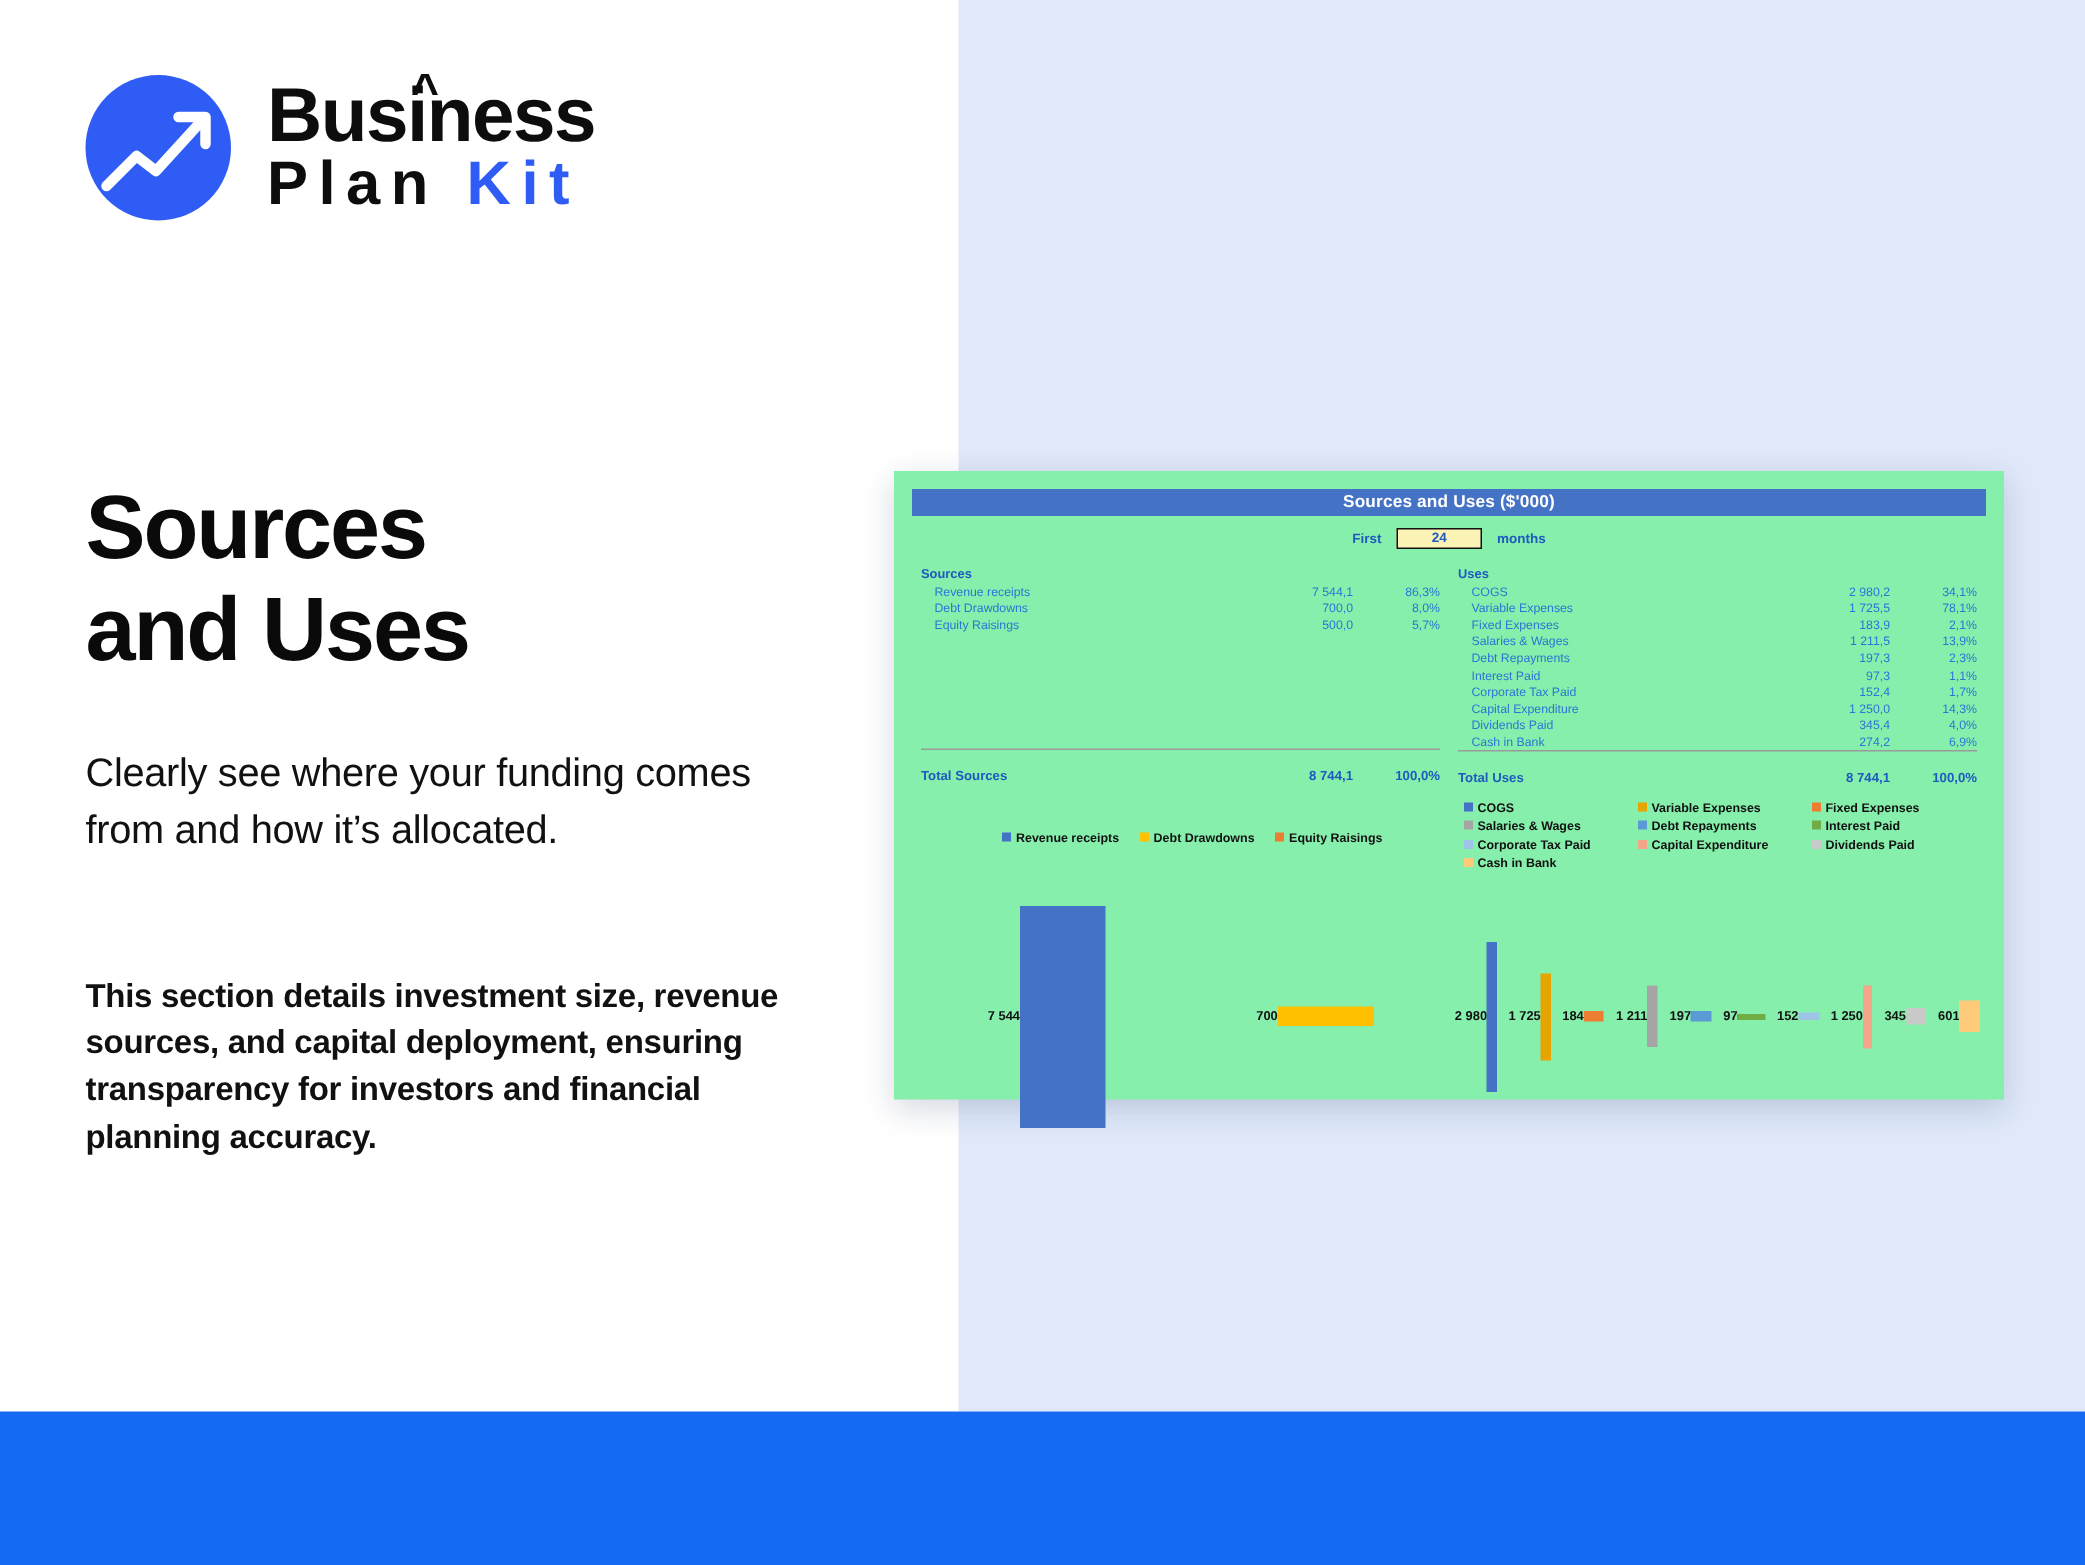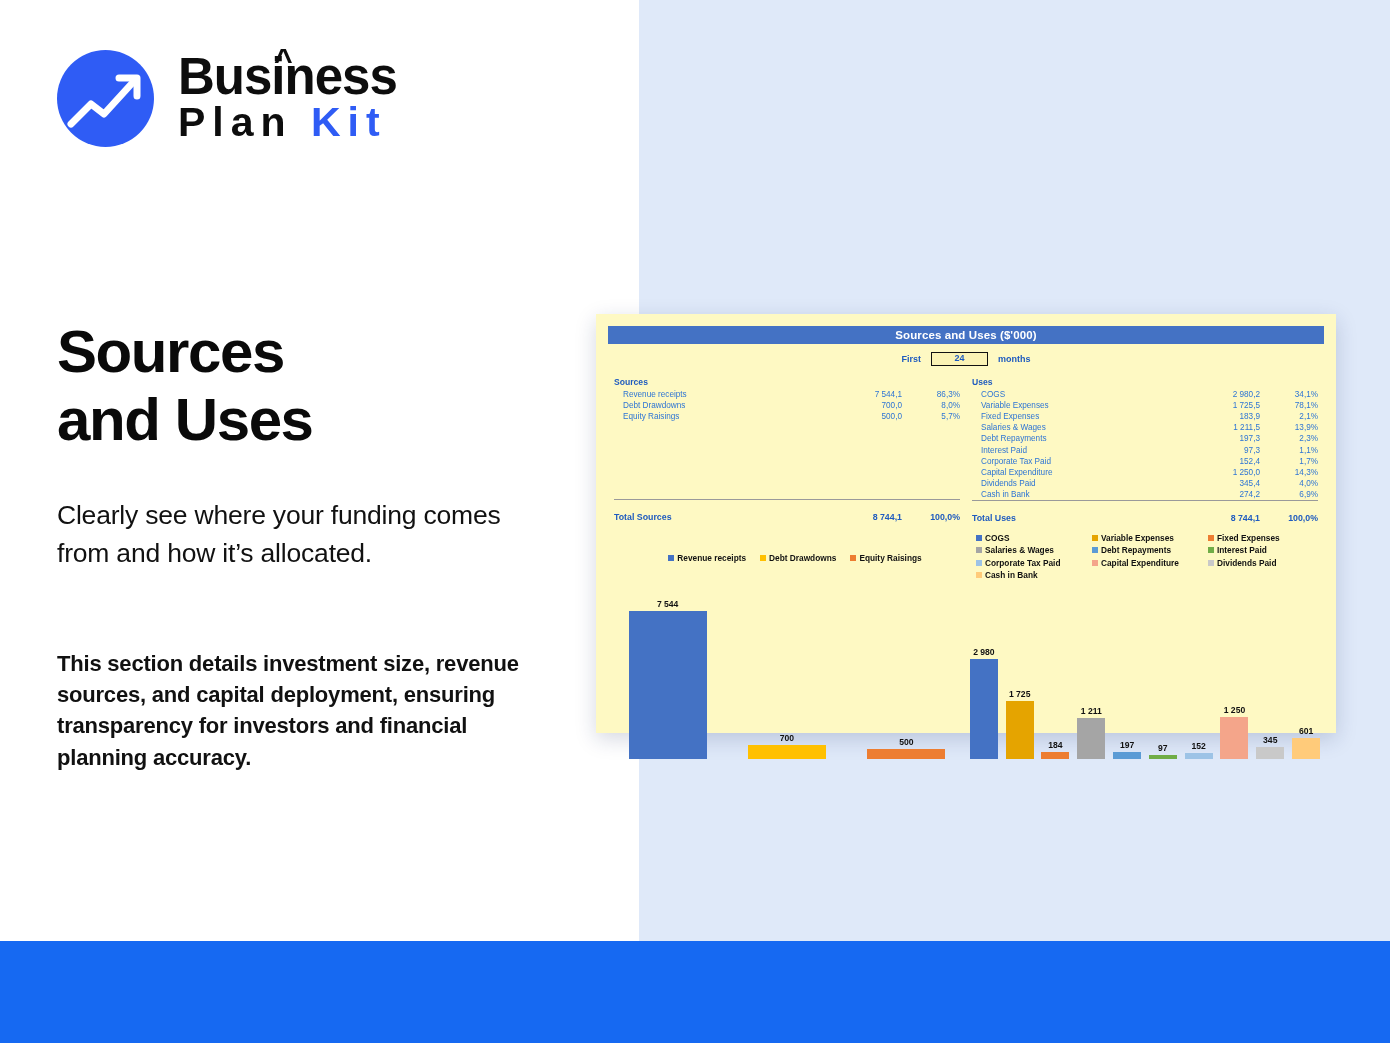--- a/index.html
+++ b/index.html
@@ -53,21 +53,21 @@
   .sub2 {
     position:absolute; left:57px; top:648px; width:470px;
     font-size:22px; font-weight:bold; line-height:1.42;
     color:#111111; letter-spacing:-0.2px;
   }
 
   
   .card {
     position:absolute; left:596px; top:314px;
     width:740px; height:419px;
-    background:#fef9c3;
+    background:#86efac;
     box-shadow:0 6px 20px rgba(20,40,90,0.18);
   }
   .sheet { position:absolute; left:12px; top:12px; width:716px; height:396px; }
 
   .sheet-title {
     height:18px; background:#4472c4; color:#ffffff;
     font-size:11.5px; font-weight:bold; text-align:center;
     line-height:18px; letter-spacing:0.1px;
   }
 
@@ -105,21 +105,21 @@
   .swatch { width:6px; height:6px; margin-right:3px; flex:0 0 auto; }
 
   
   .charts { display:flex; margin-top:6px; height:180px; }
   .chart { width:50%; position:relative; }
   .plot {
     position:absolute; left:0; right:0; bottom:10px;
     height:162px; display:flex; align-items:flex-end;
     justify-content:space-around;
   }
-  .barwrap { display:flex; flex-direction:column; align-items:center; justify-content:flex-end; height:100%; }
+  .barwrap { display:flex; flex-direction:row; align-items:center; justify-content:flex-end; height:100%; }
   .barlabel { font-size:8.6px; font-weight:bold; color:#111; margin-bottom:2px; white-space:nowrap; }
   .bar { width:100%; }
   .chart-left .barwrap  { width:78px; }
   .chart-right .barwrap { width:28px;justify-content:flex-end; }
 </style>
 </head>
 <body>
 
 <div class="bg-left"></div>
 <div class="bg-right"></div>
@@ -330,24 +330,20 @@
       <div class="chart chart-left">
         <div class="plot" id="plot-left">
             <div class="barwrap">
               <div class="barlabel">7 544</div>
               <div class="bar" style="height: 148px; background: rgb(68, 114, 196);"></div>
             </div>
             <div class="barwrap">
               <div class="barlabel">700</div>
               <div class="bar" style="height: 13.7328px; background: rgb(255, 192, 0);"></div>
             </div>
-            <div class="barwrap">
-              <div class="barlabel">500</div>
-              <div class="bar" style="height: 9.80912px; background: rgb(237, 125, 49);"></div>
-            </div>
           </div>
       </div>
       <div class="chart chart-right">
         <div class="plot" id="plot-right">
             <div class="barwrap">
               <div class="barlabel">2 980</div>
               <div class="bar" style="height: 100px; background: rgb(68, 114, 196);"></div>
             </div>
             <div class="barwrap">
               <div class="barlabel">1 725</div>

